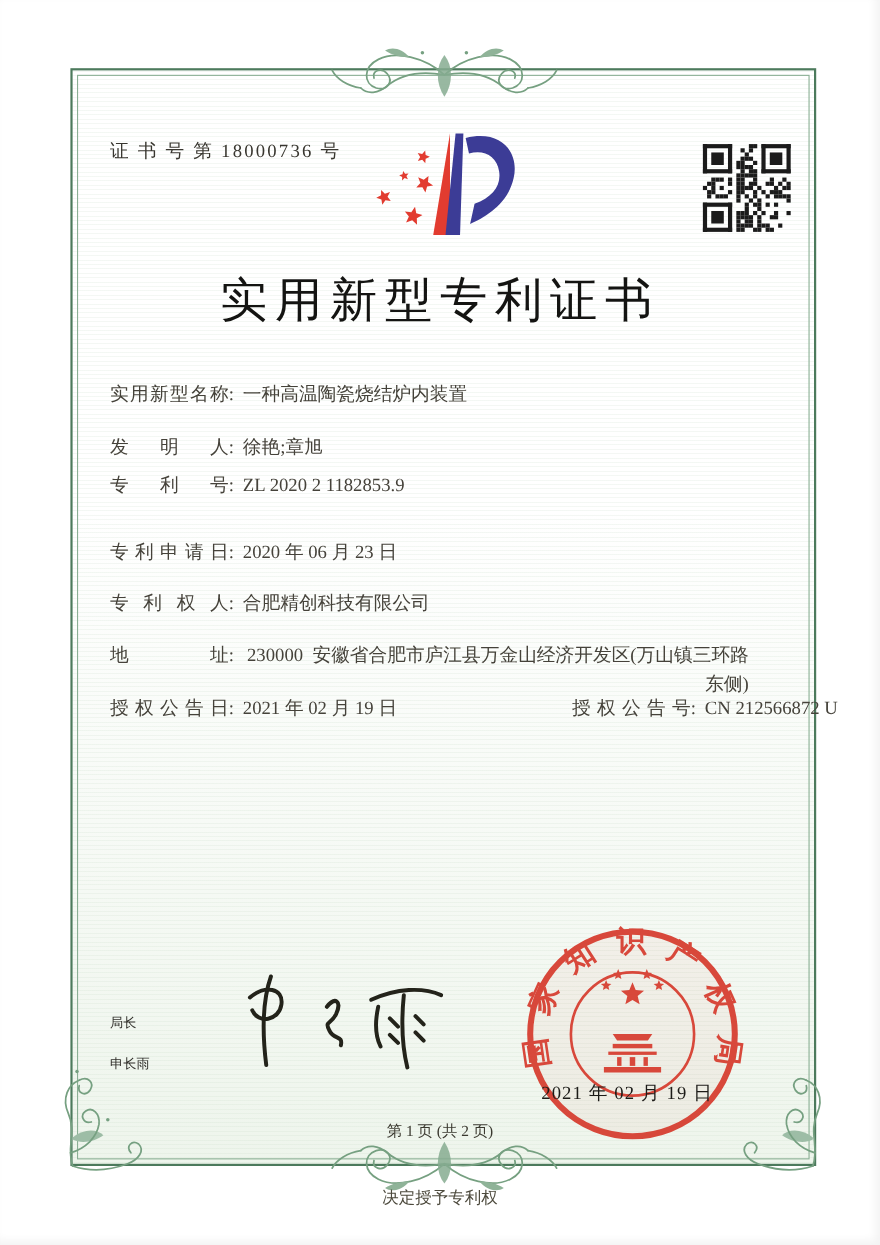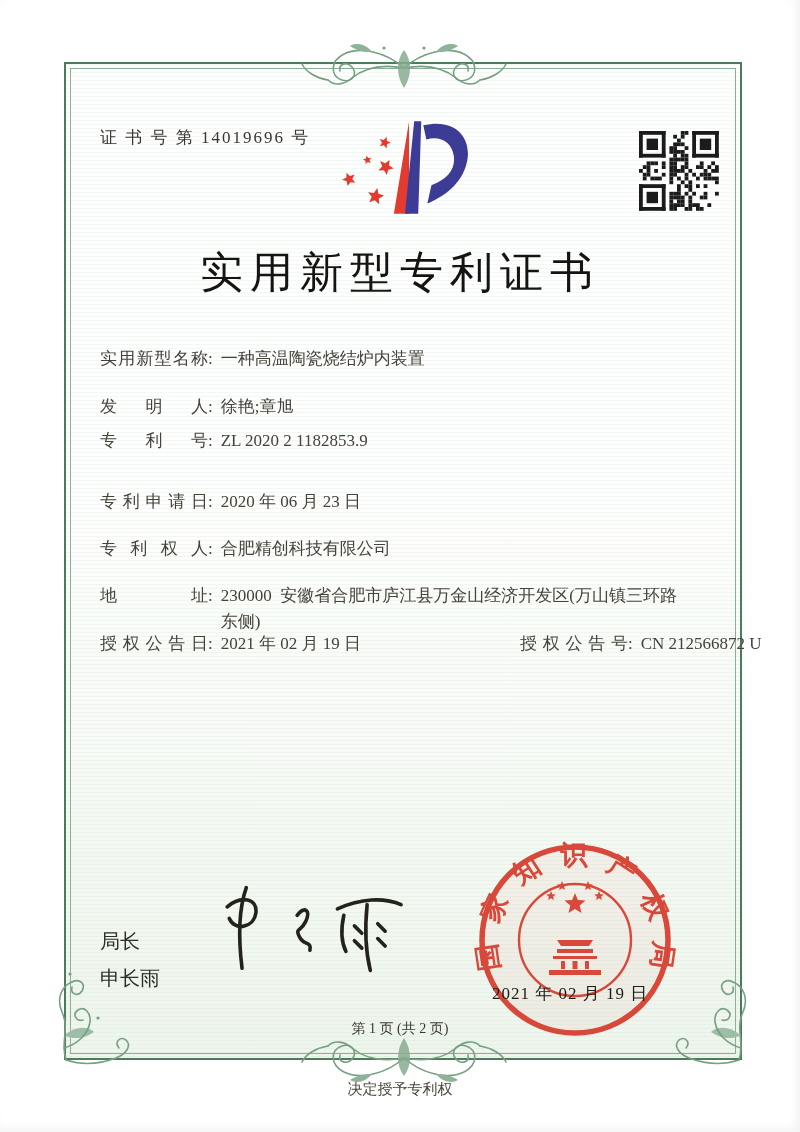--- a/index.html
+++ b/index.html
@@ -18,28 +18,28 @@
     border:1px solid #8aaf94;z-index:2;box-sizing:border-box;}
   .deco{position:absolute;z-index:2;}
   .cert-no{position:absolute;left:100px;top:126px;font-size:17px;letter-spacing:2px;color:#38362f;z-index:3;}
   .logo-box{position:absolute;left:338px;top:116px;width:132px;height:102px;z-index:3;}
   .qr-box{position:absolute;left:636px;top:128px;width:86px;height:86px;z-index:3;}
   .title{position:absolute;left:0;top:244px;width:800px;text-align:center;
     font-size:43px;font-weight:400;letter-spacing:7px;color:#141412;z-index:3;}
   .frow{position:absolute;left:100px;font-size:17px;line-height:26px;z-index:3;white-space:nowrap;}
   .flabel{display:inline-block;width:108px;text-align:justify;text-align-last:justify;vertical-align:top;color:#45423a;}
   .colon{display:inline-block;margin-right:8px;vertical-align:top;}
-  .fvalue{display:inline-block;vertical-align:top;white-space:pre-wrap;color:#45423a;}
+  .fvalue{display:inline-block;vertical-align:top;white-space:pre-wrap;color:#45423a;text-align:right;}
   .fvalue.wrap{width:460px;white-space:pre-wrap;}
   .pair2{position:absolute;left:420px;top:0;white-space:nowrap;}
   .bodytext{position:absolute;left:100px;top:664px;width:606px;z-index:3;
     font-size:16.5px;line-height:23.5px;color:#57513f;text-align:justify;}
   .bodytext p{margin:0 0 6px 0;text-indent:2em;}
   .director{position:absolute;left:100px;top:912px;z-index:3;
-    font-family:"Liberation Sans","DejaVu Sans",sans-serif;font-size:20px;color:#2e2d28;line-height:37px;margin-top:11px;}
+    font-family:"Liberation Sans","DejaVu Sans",sans-serif;font-size:12px;color:#2e2d28;line-height:37px;}
   .sig-box{position:absolute;left:206px;top:874px;width:212px;height:108px;z-index:4;}
   .seal-box{position:absolute;left:473px;top:838px;width:204px;height:204px;z-index:3;opacity:0.92;}
   .seal-date{position:absolute;left:492px;top:982px;font-size:17px;letter-spacing:1px;color:#1c1b18;z-index:4;}
   .page-num{position:absolute;left:0;top:1020px;width:800px;text-align:center;font-size:14px;color:#3a382f;z-index:3;}
   .back-note{position:absolute;left:0;top:1080px;width:800px;text-align:center;font-size:15px;color:#4c493c;z-index:3;}
 </style>
 </head>
 <body>
 
 <div class="page">
@@ -90,21 +90,21 @@
   <svg class="deco" style="left:654px;top:960px;transform:scaleX(-1)" width="115" height="115" viewBox="0 0 115 115">
     <g stroke="#76a081" fill="none" stroke-width="1.6" stroke-linecap="round">
       <path d="M30,100 C24,82 34,70 26,52 C20,38 26,26 36,22"></path>
       <path d="M36,22 C44,18 50,24 46,31 C42,37 34,34 36,27"></path>
       <path d="M30,74 C40,66 52,66 58,72 C50,78 38,80 30,76 Z" fill="#9dbda6" stroke="none"></path>
       <path d="M28,88 C42,84 52,74 54,62 C55,52 48,46 42,50 C36,54 40,62 47,60"></path>
       <path d="M30,100 C48,106 64,104 80,98 C90,94 96,86 90,80 C84,76 78,82 83,88"></path>
     </g>
   </svg>
 
-  <div class="cert-no">证 书 号 第 14019696 号</div>
+  <div class="cert-no">证 书 号 第 18000736 号</div>
 
   <svg class="logo-box" viewBox="0 0 130 100">
     <g id="logo-stars">
         <polygon points="47.8,20.3 48.2,24.4 52.0,25.9 48.2,27.6 47.9,31.7 45.2,28.6 41.2,29.6 43.3,26.0 41.1,22.5 45.1,23.4" fill="#e23c30"></polygon>
         <polygon points="28.1,38.6 29.8,41.2 32.9,40.8 31.0,43.2 32.3,46.0 29.4,45.0 27.1,47.1 27.2,44.0 24.5,42.5 27.5,41.6" fill="#e23c30"></polygon>
         <polygon points="50.8,43.0 50.3,48.5 54.9,51.5 49.5,52.6 48.0,57.9 45.3,53.2 39.8,53.4 43.5,49.3 41.5,44.2 46.5,46.4" fill="#e23c30"></polygon>
         <polygon points="8.3,55.6 11.7,58.9 16.3,57.4 14.1,61.7 17.0,65.6 12.2,64.9 9.4,68.8 8.6,64.1 4.0,62.6 8.3,60.4" fill="#e23c30"></polygon>
         <polygon points="38.7,70.7 39.8,76.4 45.4,78.0 40.3,80.9 40.5,86.7 36.2,82.7 30.7,84.7 33.2,79.4 29.6,74.8 35.4,75.5" fill="#e23c30"></polygon>
       </g>
     <polygon points="70,5 55,96 70,96" fill="#e23c30"></polygon>

